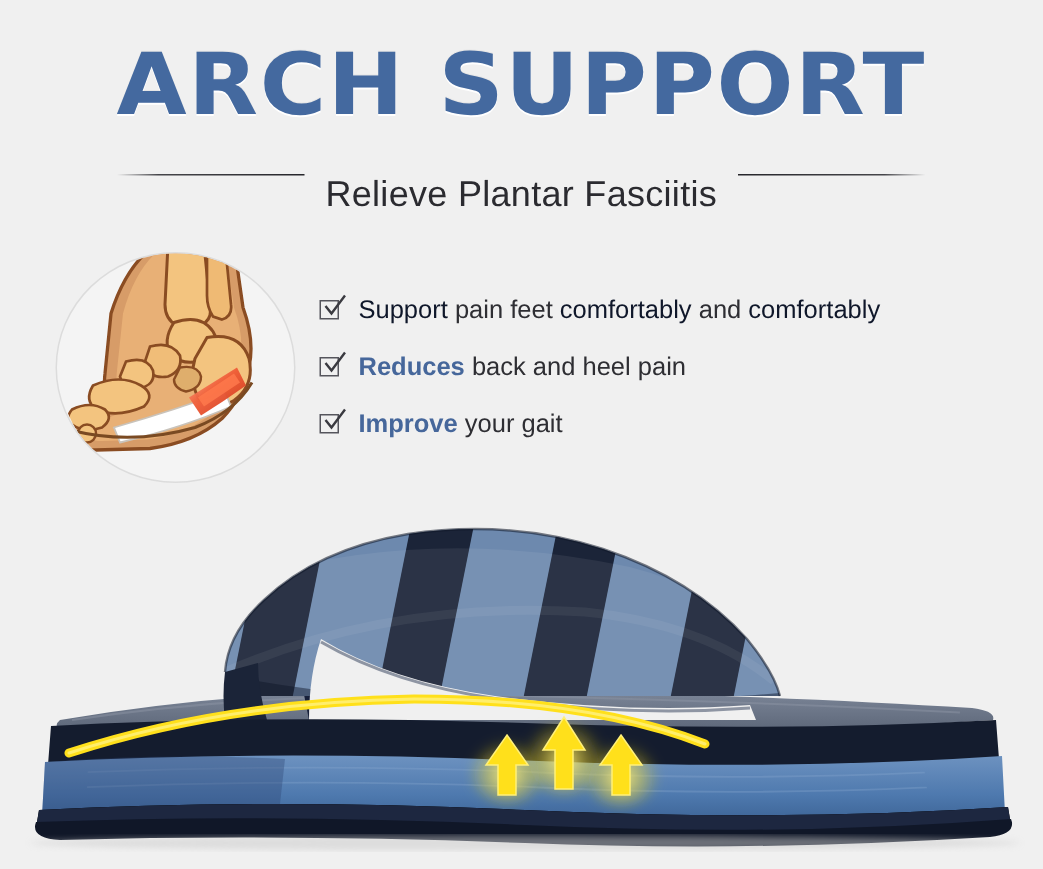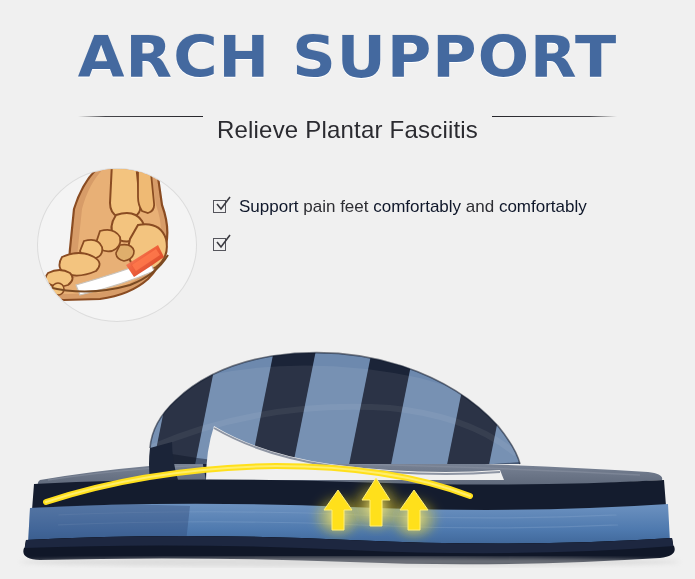--- a/index.html
+++ b/index.html
@@ -133,27 +133,41 @@
         <span class="box"></span>
         <svg width="18" height="18" viewBox="0 0 18 18">
             <path d="M3 8 L7 13 L16 1" fill="none" stroke="#3a3a40" stroke-width="1.6"></path>
           </svg>
       </span>
       <span class="btxt">
         <span class="b-strong-dark">Support</span><span> pain feet </span><span class="b-strong-dark">comfortably</span><span> and </span><span class="b-strong-dark">comfortably</span>
       </span>
     </div>
 
-
     <div class="bullet">
       <span class="chk">
         <span class="box"></span>
         <svg width="18" height="18" viewBox="0 0 18 18">
             <path d="M3 8 L7 13 L16 1" fill="none" stroke="#3a3a40" stroke-width="1.6"></path>
           </svg>
+      </span>
+      <span class="btxt">
+        <span class="b-strong-blue">Reduces</span><span> back and heel pain</span>
+      </span>
+    </div>
+
+    <div class="bullet">
+      <span class="chk">
+        <span class="box"></span>
+        <svg width="18" height="18" viewBox="0 0 18 18">
+            <path d="M3 8 L7 13 L16 1" fill="none" stroke="#3a3a40" stroke-width="1.6"></path>
+          </svg>
+      </span>
+      <span class="btxt">
+        <span class="b-strong-blue">Improve</span><span> your gait</span>
       </span>
     </div>
 
   </div>
 
   <div class="sandal">
     <svg width="695" height="249" viewBox="0 0 695 249">
       <defs>
         <clipPath id="strapClip">
           <path d="M150 118 Q152 92 176 70 Q212 36 272 26 Q340 16 402 36 Q462 56 498 96 Q516 118 520 134 L150 134 Z"></path>

